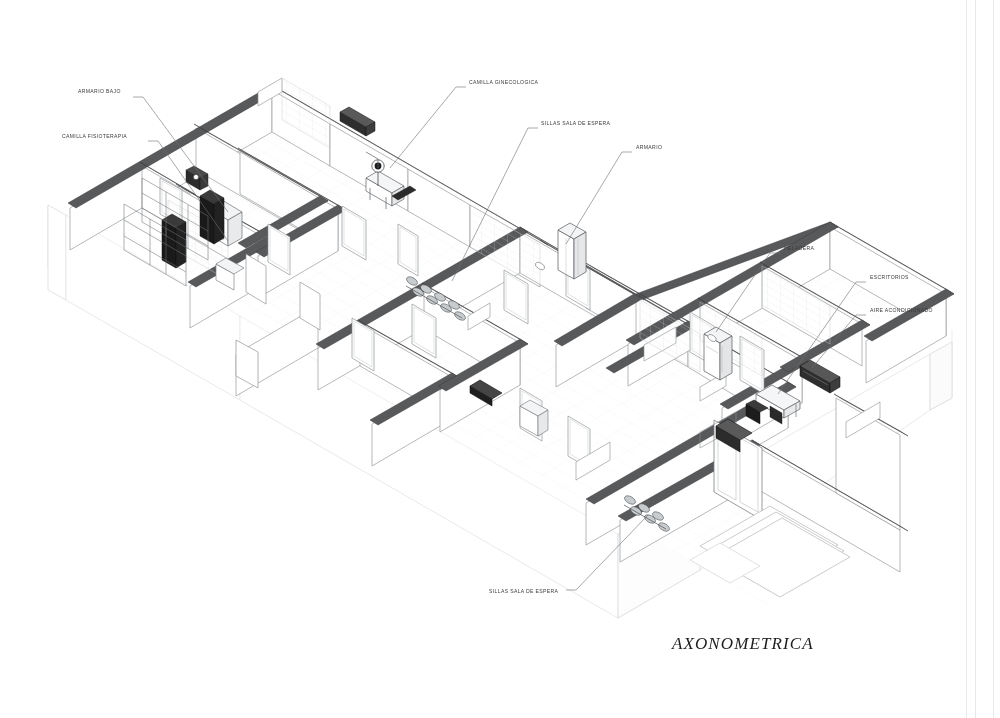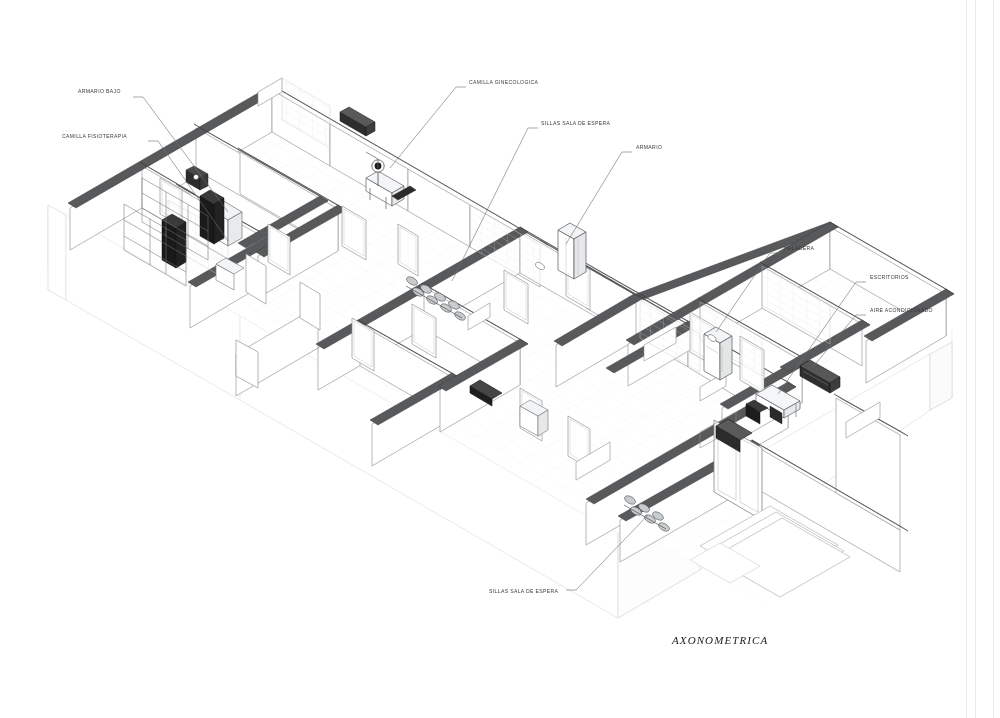--- a/index.html
+++ b/index.html
@@ -56,21 +56,21 @@
     line-height: 1;
     transform: scale(1.0);
   }
 
   #title-block {
     position: absolute;
     left: 672px;
     top: 634px;
     font-family: "Liberation Serif", serif;
     font-style: italic;
-    font-size: 11px;
+    font-size: 17px;
     letter-spacing: 1.1px;
     color: #1d1d1d;
     white-space: nowrap;
   }
 </style>
 </head>
 <body>
 
 <div id="sheet">
 

